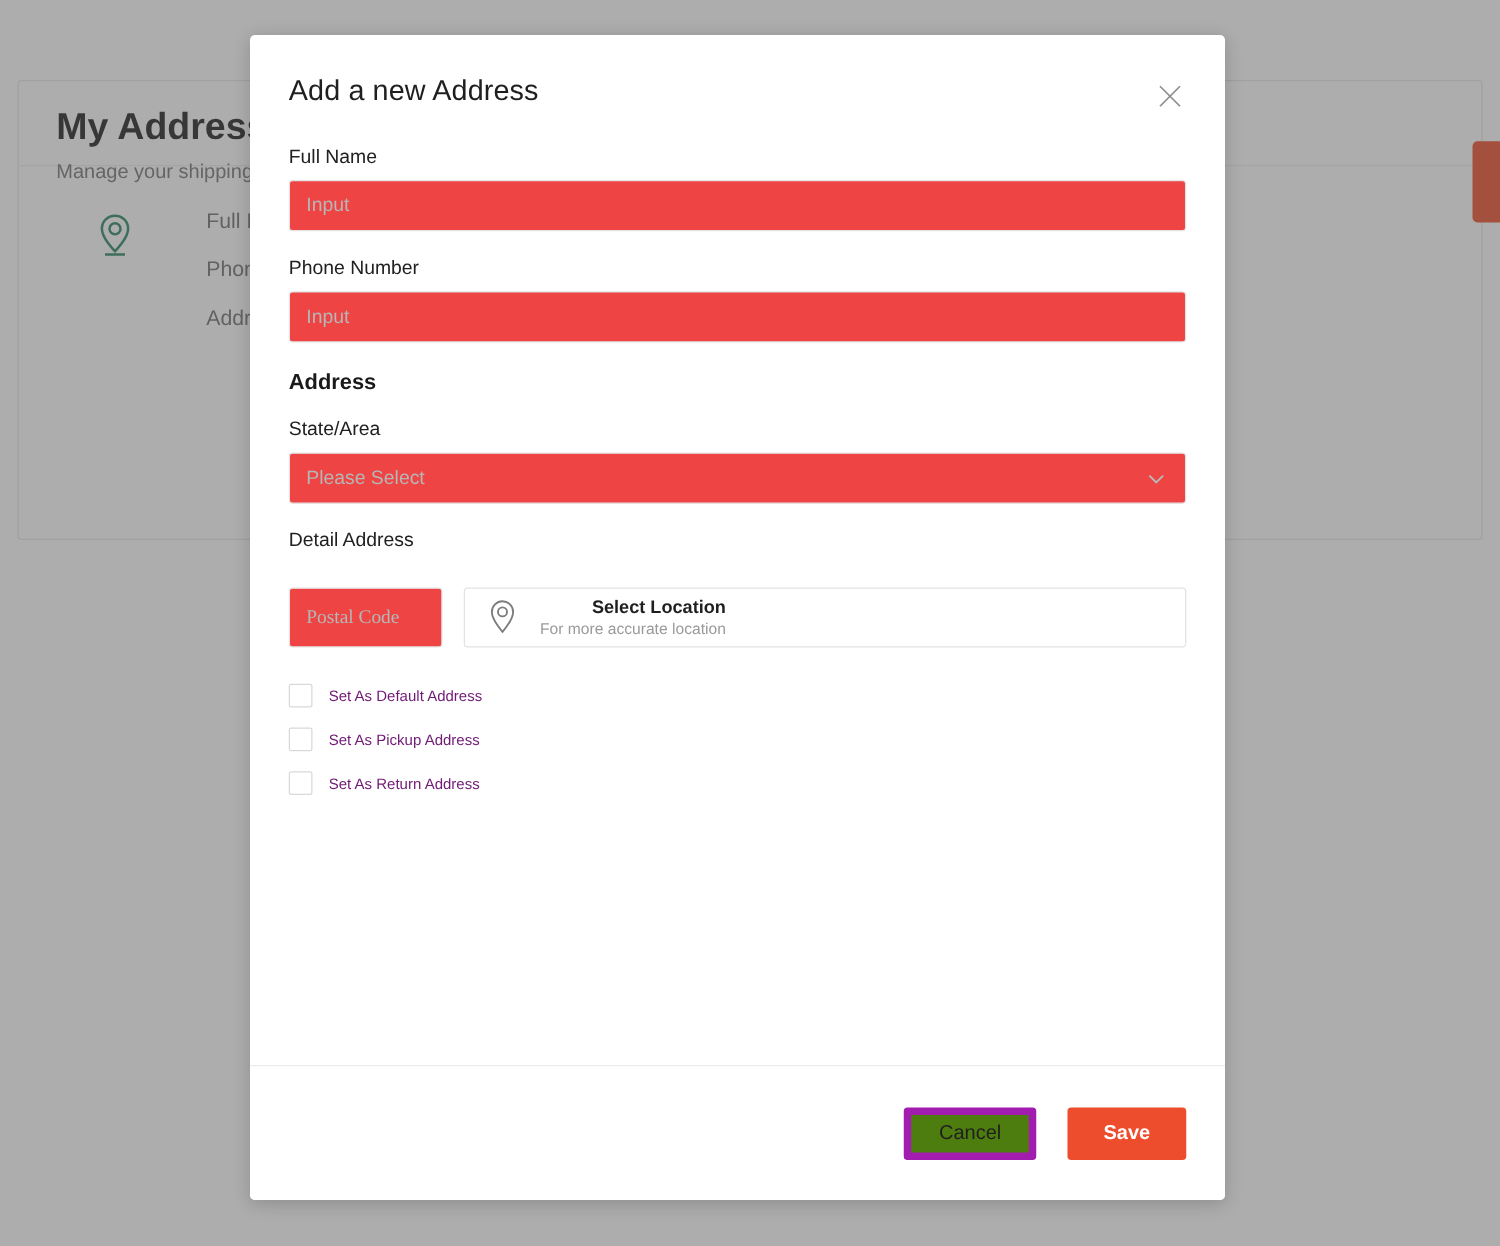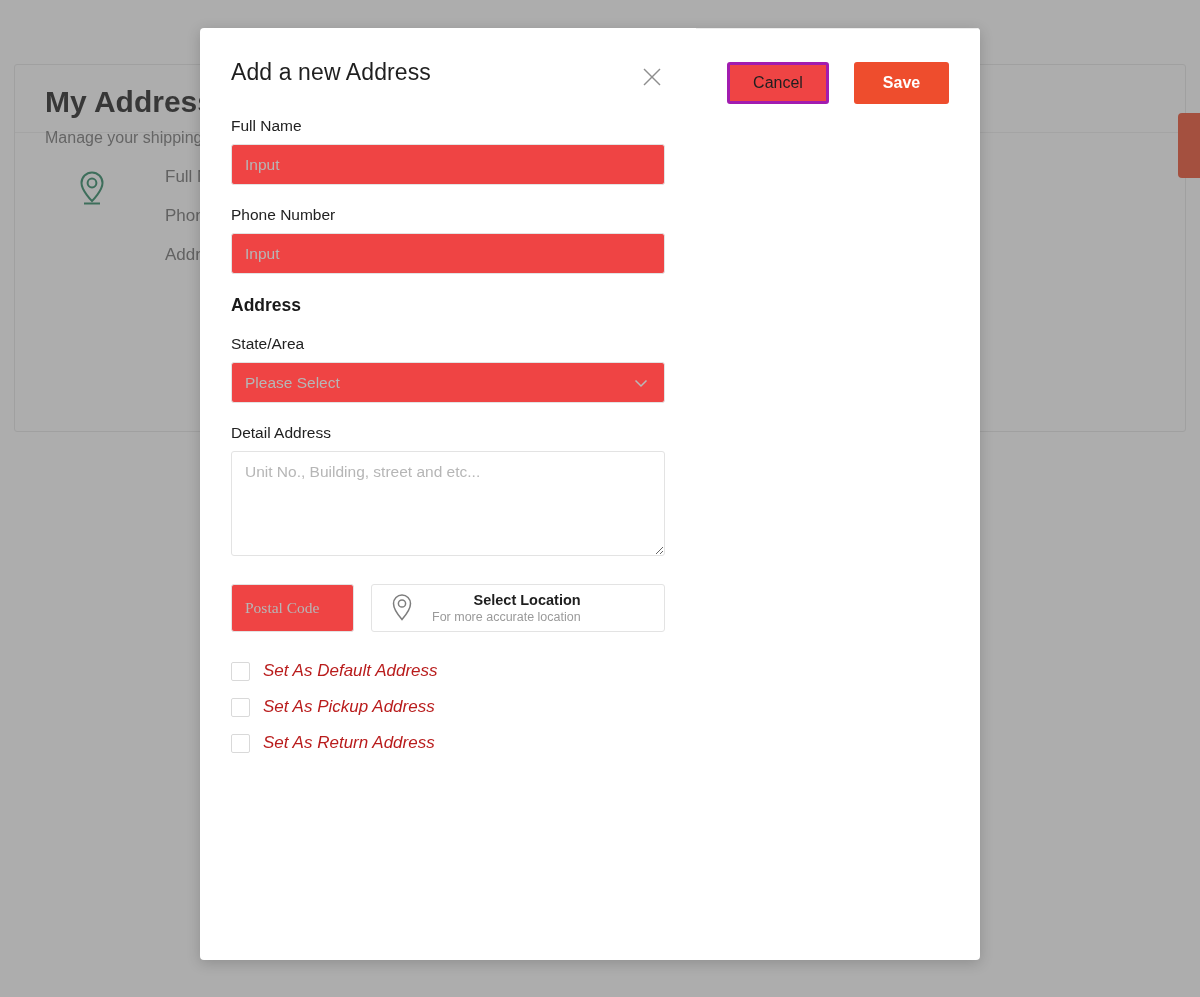--- a/index.html
+++ b/index.html
@@ -109,20 +109,21 @@
     position: absolute;
     left: 200px;
     top: 28px;
     width: 780px;
     height: 932px;
     background: #ffffff;
     border-radius: 4px;
     box-shadow: 0 3px 14px rgba(0,0,0,0.18);
     box-sizing: border-box;
     display: flex;
+    flex-direction: column;
     overflow: hidden;
   }
   .modal-body {
     flex: 1 1 auto;
     padding: 32px 31px 0 31px;
     box-sizing: border-box;
     overflow: hidden;
   }
   .modal-header {
     display: flex;
@@ -244,21 +245,21 @@
   }
   .check-box {
     width: 19px;
     height: 19px;
     border: 1px solid #d9d9d9;
     border-radius: 2px;
     background: #fff;
     flex: 0 0 auto;
     box-sizing: border-box;
   }
-  .check-label { font-size: 17px; color: #b91c1c; font-style: italic; }
+  .check-label { font-size: 12px; color: #701a75; }
 
   .modal-footer {
     flex: 0 0 auto;
     height: 108px;
     border-top: 1px solid #ececec;
     display: flex;
     align-items: center;
     justify-content: flex-end;
     gap: 25px;
     padding: 0 31px;
@@ -269,22 +270,22 @@
     height: 42px;
     border-radius: 3px;
     font-size: 16px;
     font-family: "Liberation Sans", sans-serif;
     cursor: pointer;
     border: none;
     padding: 0 22px;
   }
   .btn-cancel {
     min-width: 102px;
-    background: #ef4444;
-    border: 3px solid #a21caf;
+    background: #4d7c0f;
+    border: 6px solid #a21caf;
     color: #1f1f1f;
   }
   .btn-save {
     min-width: 95px;
     background: #ee4d2d;
     color: #ffffff;
     font-weight: bold;
   }
 </style>
 </head>
@@ -352,21 +353,20 @@
         <span class="chevron">
           <svg width="20" height="20" viewBox="0 0 20 20" fill="none" xmlns="http://www.w3.org/2000/svg">
             <path d="M4.5 7.5L10 13l5.5-5.5" stroke="currentColor" stroke-width="1.5" fill="none"></path>
           </svg>
         </span>
       </div>
     </div>
 
     <div class="field-block tight">
       <div class="field-label">Detail Address</div>
-      <textarea class="textarea-input" placeholder="Unit No., Building, street and etc..." style=""></textarea>
     </div>
 
     <div class="loc-row">
       <input class="text-input postal-input" type="text" placeholder="Postal Code" style="">
       <div class="select-location">
         <span class="loc-pin">
           <svg width="28" height="32" viewBox="0 0 28 32" fill="none" xmlns="http://www.w3.org/2000/svg">
             <path d="M14 3c-4.7 0-8.5 3.8-8.5 8.5 0 6.3 8.5 16 8.5 16s8.5-9.7 8.5-16C22.5 6.8 18.7 3 14 3z" stroke="currentColor" stroke-width="1.5" fill="none"></path>
             <circle cx="14" cy="11.5" r="3.6" stroke="currentColor" stroke-width="1.5" fill="none"></circle>
           </svg>

